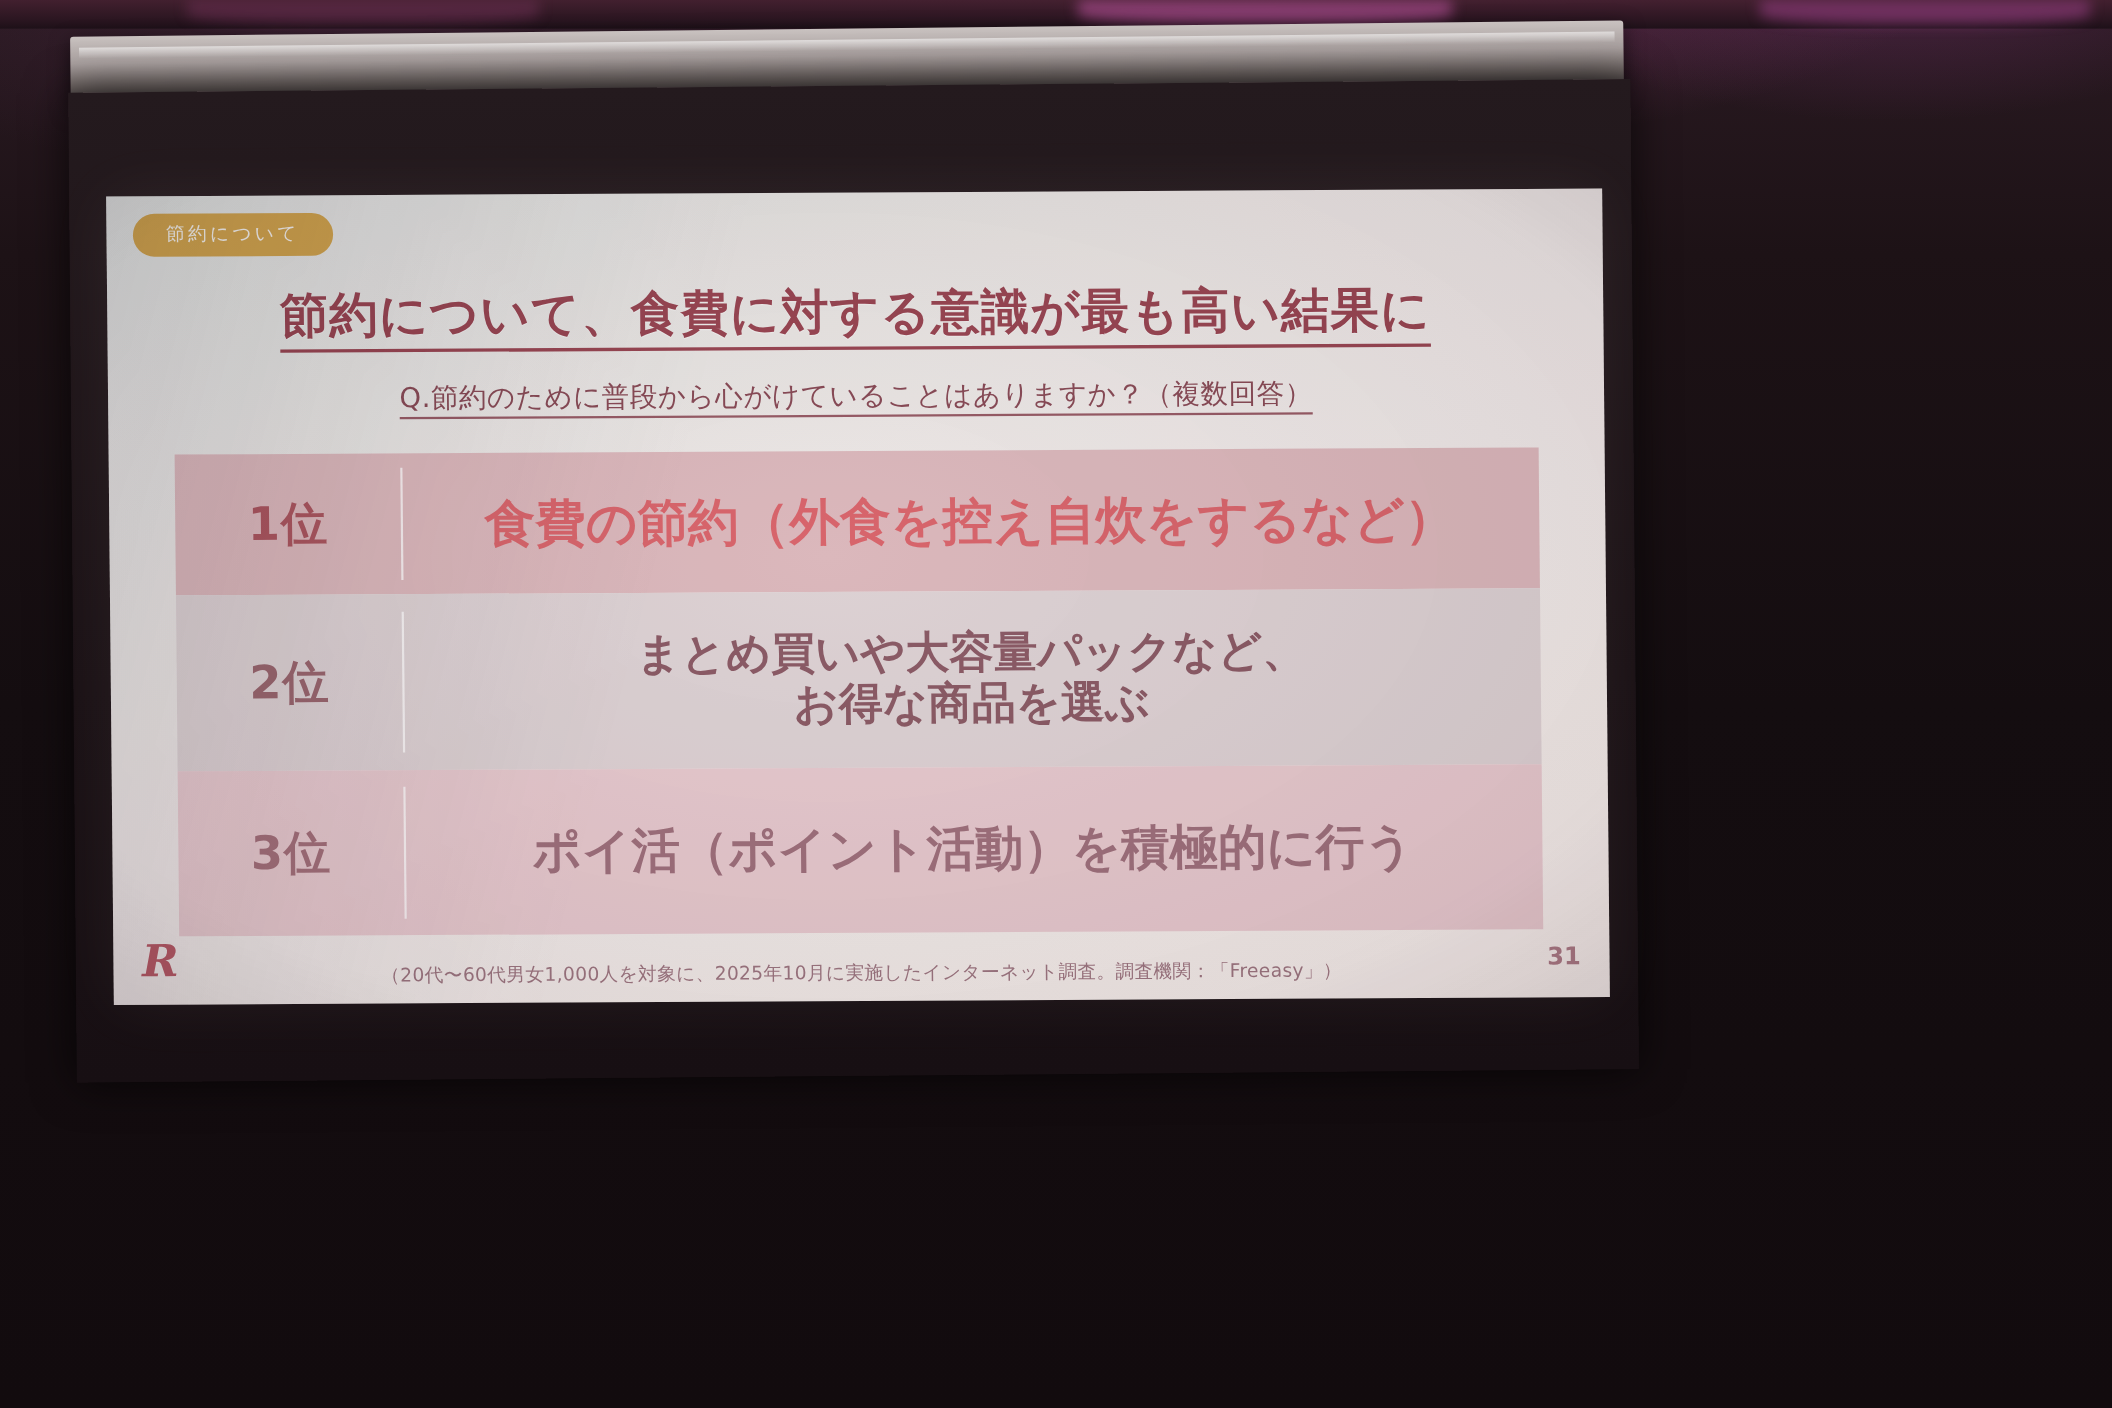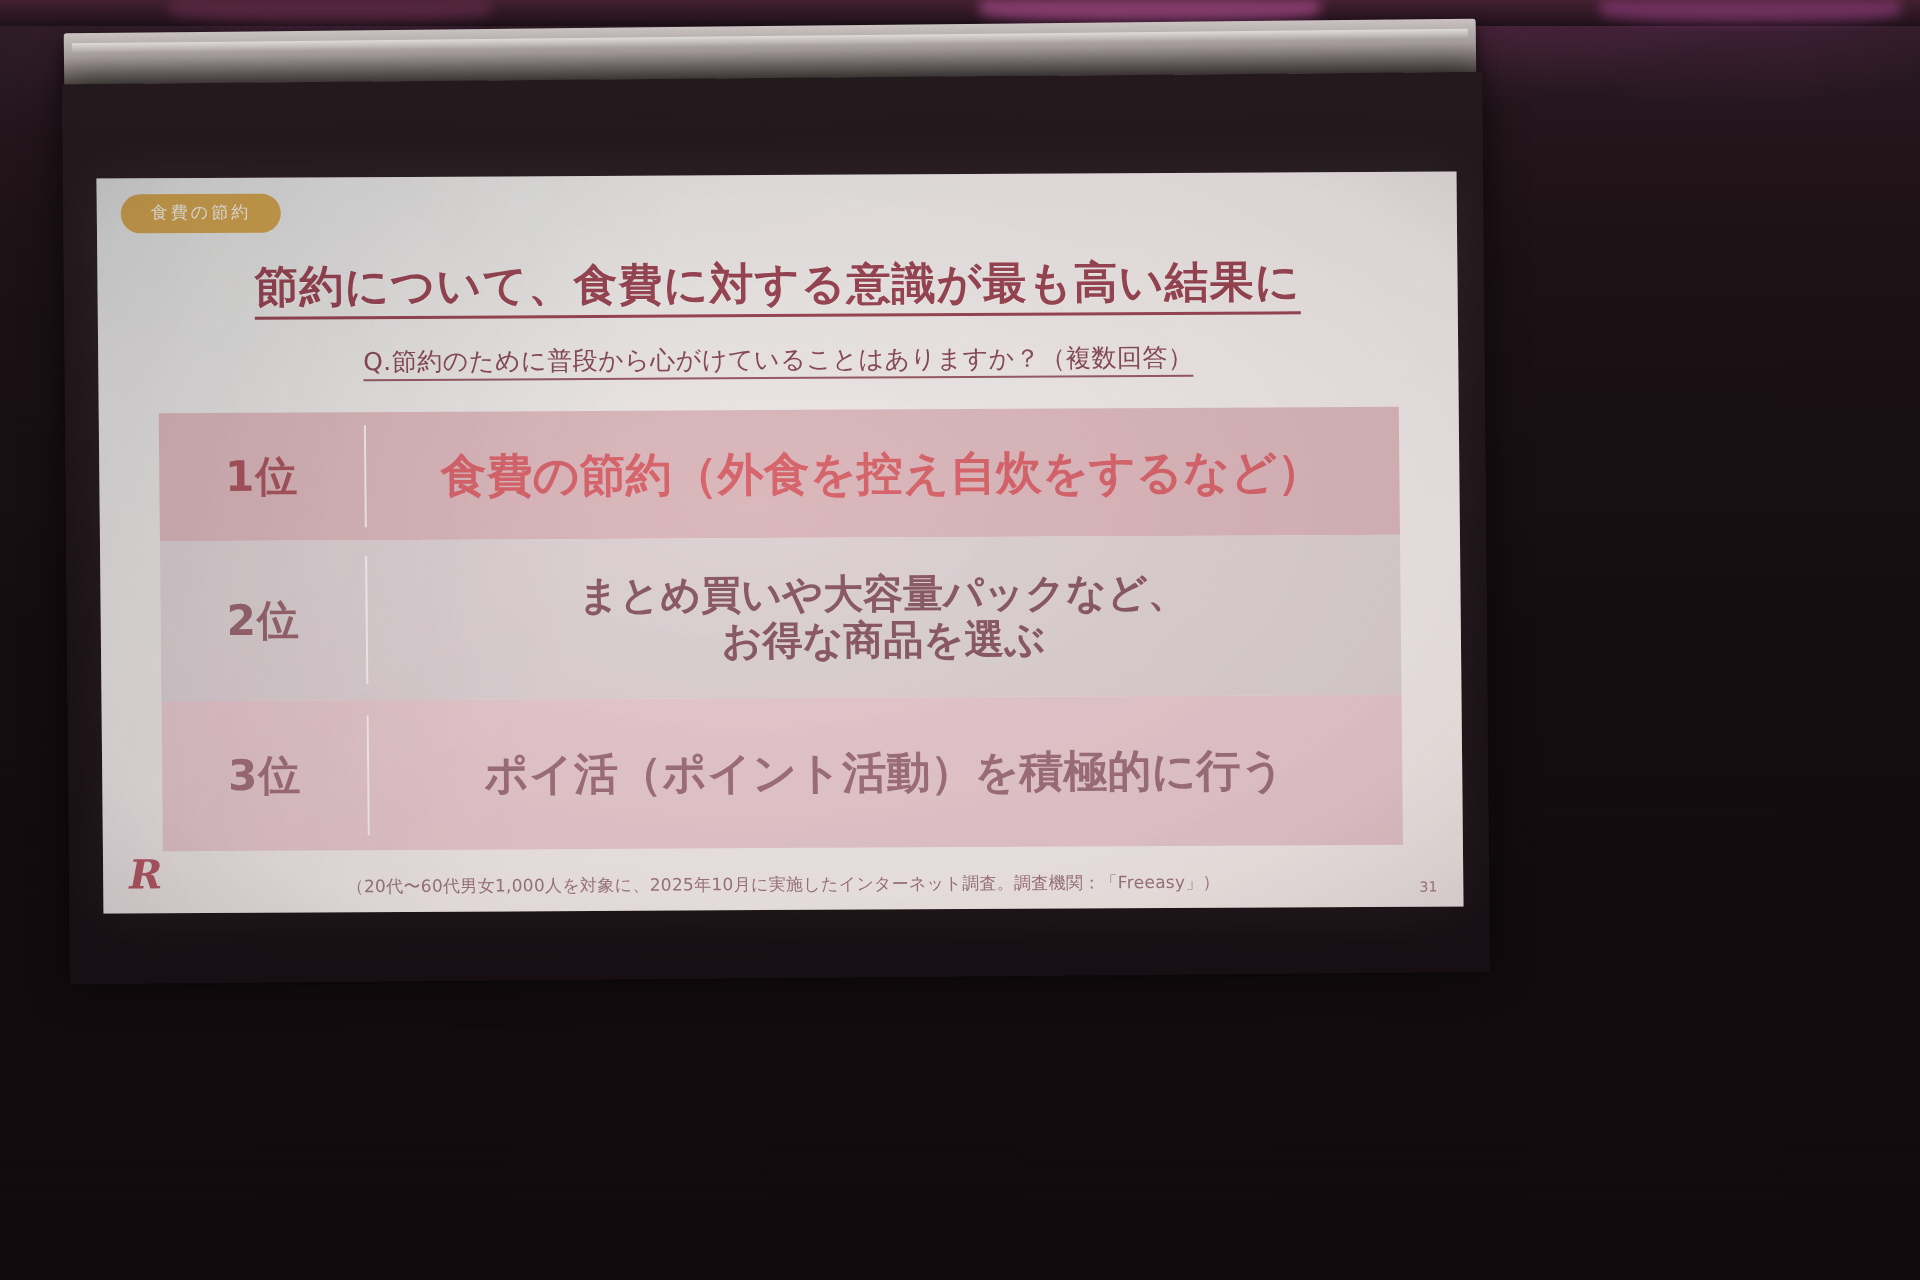--- a/index.html
+++ b/index.html
@@ -152,22 +152,22 @@
   #row3 .text-cell { color:#a2707d; font-size:44px; }
 
   .footnote {
     position:absolute; left:0; bottom:14px; width:100%;
     text-align:center;
     font-size:17px;
     color:#a07682;
     letter-spacing:.3px;
   }
   .page-num {
-    position:absolute; right:26px; bottom:12px;
-    font-size:14px; font-weight:normal; color:#b07b88;
+    position:absolute; right:26px; bottom:24px;
+    font-size:22px; font-weight:bold; color:#b07b88;
   }
   .logo-r {
     position:absolute; left:26px; bottom:16px;
     width:40px; height:44px;
     color:#c05a68;
     font-family:"DejaVu Serif", serif;
     font-size:40px; font-weight:bold; line-height:42px;
     font-style:italic;
   }
 
@@ -186,21 +186,21 @@
   <div class="spot" style="left:170px;width:320px;background:rgba(140,60,110,.35);"></div>
 
   <div class="wall-mark" style="left:72px;top:140px;">✛</div>
 
   <div id="screen-case"></div>
   <div id="screen-dark"></div>
 
   <div id="slide-wrap">
     <div id="slide">
 
-      <div class="badge">食費の節約</div>
+      <div class="badge">節約について</div>
 
       <div class="slide-title">
         <span class="u">節約について、食費に対する意識が最も高い結果に</span>
       </div>
 
       <div class="slide-question">
         <span class="u">Q.節約のために普段から心がけていることはありますか？（複数回答）</span>
       </div>
 
       <div class="rank-table">

